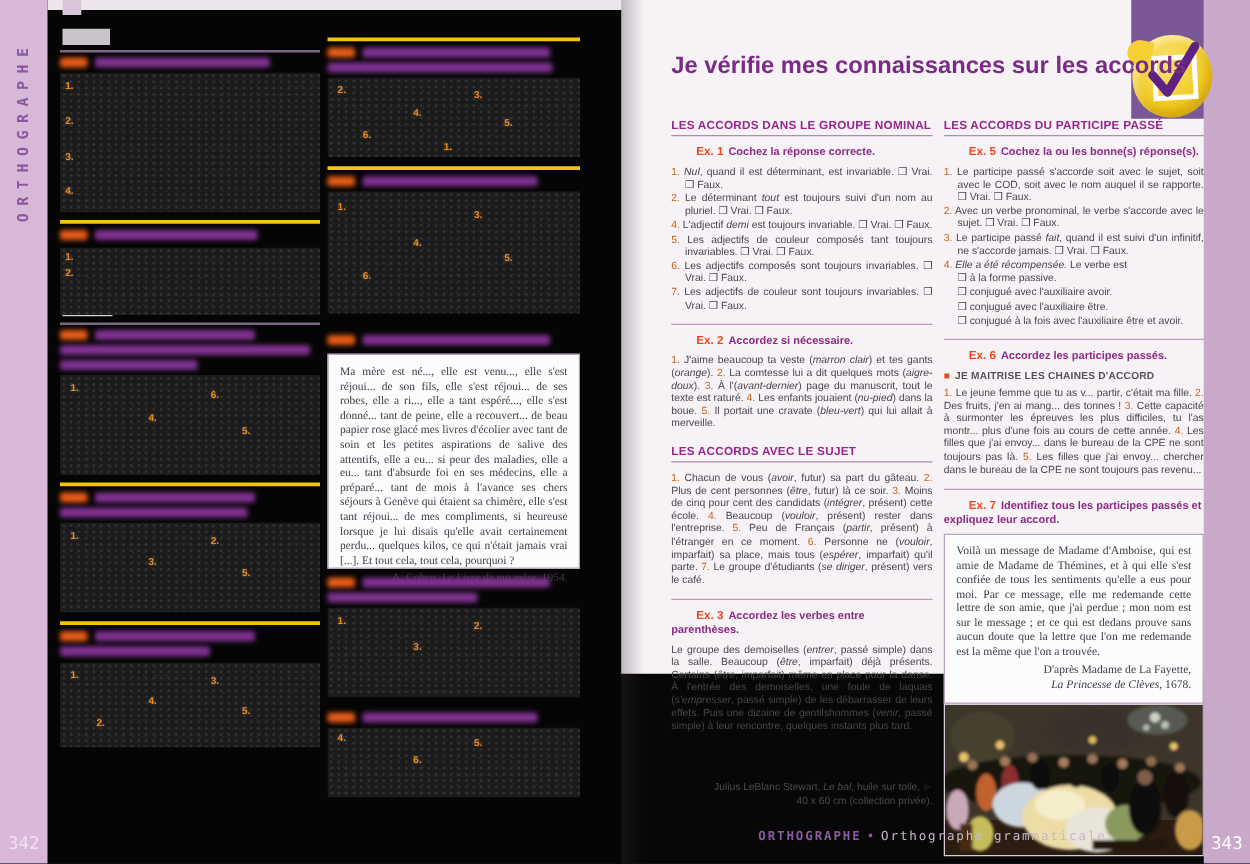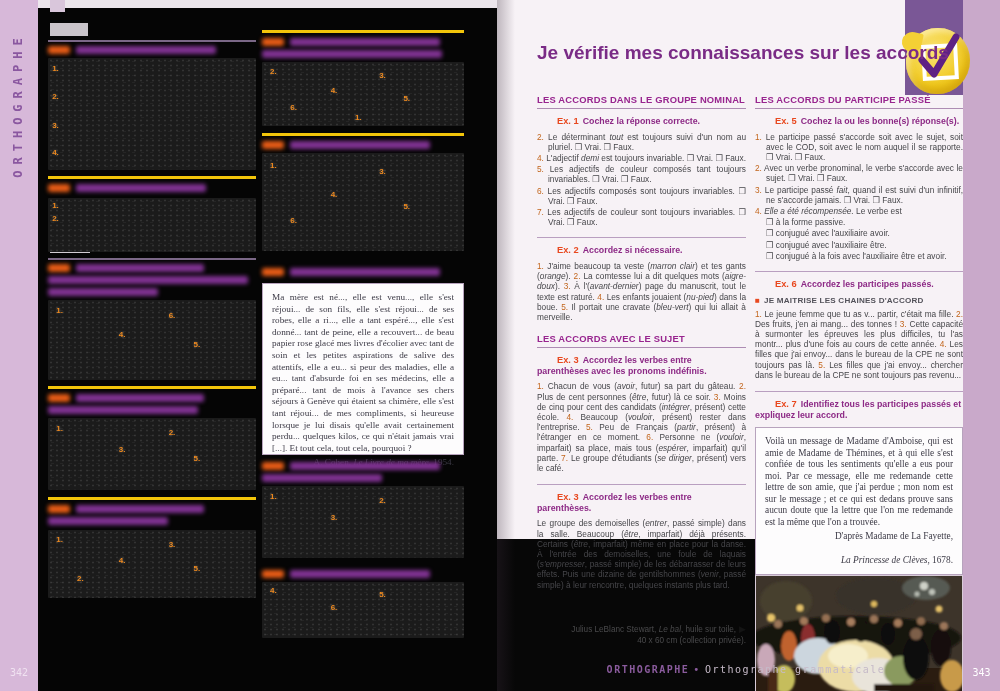--- a/index.html
+++ b/index.html
@@ -6,21 +6,21 @@
   .spread{position:relative;width:1000px;height:691px;overflow:hidden;background:#070707;
           font-family:"Liberation Sans","DejaVu Sans",sans-serif;}
 
   
   .lp-top-sliver{position:absolute;left:38px;top:0;width:462px;height:8px;background:#ece6ec;}
   .lp-black{position:absolute;left:38px;top:8px;width:459px;height:683px;background:#050505;}
   .lp-strip{position:absolute;left:0;top:0;width:38px;height:691px;background:#d7b8d9;}
   .vtitle{position:absolute;left:-66px;top:97px;width:170px;height:16px;transform:rotate(-90deg);
           font-family:"DejaVu Sans Mono",monospace;font-weight:bold;font-size:12px;letter-spacing:6px;
           color:#8a57a0;text-align:center;}
-  .pagenum{position:absolute;font-family:"DejaVu Sans Mono",monospace;font-size:10px;}
+  .pagenum{position:absolute;font-family:"DejaVu Sans Mono",monospace;font-size:14px;}
   .pn-342{left:0;top:667px;width:38px;text-align:center;color:#f0e2f1;}
   .pn-343{left:963px;top:667px;width:37px;text-align:center;color:#ffffff;}
 
   .lbox{position:absolute;}
   .rule{position:absolute;height:3px;}
   .rule.y{background:#f2c50a;}
   .rule.p{background:#7b6887;height:2px;}
   .rblob{position:absolute;height:8px;border-radius:2px;filter:blur(2px);}
   .rblob.or{background:#e85c16;width:22px;}
   .rblob.pu{background:#803292;}
@@ -226,36 +226,34 @@
     </div>
 
     <div class="rp-title">Je vérifie mes connaissances sur les accords</div>
 
     <div class="col col-l">
       <div class="sec-h">LES ACCORDS DANS LE GROUPE NOMINAL</div>
 
       <div class="ex-line">
         <span class="ex-label">Ex. 1</span><span class="ex-instr">Cochez la réponse correcte.</span>
       </div>
+      <div class="itm"><span class="sg-n">1. </span><span class="sg-i">Nul</span><span>, quand il est déterminant, est invariable. ❒ Vrai. ❒ Faux.</span></div>
       <div class="itm"><span class="sg-n">2. </span><span>Le déterminant </span><span class="sg-i">tout</span><span>  est toujours suivi d'un nom au pluriel. ❒ Vrai. ❒ Faux.</span></div>
       <div class="itm"><span class="sg-n">4. </span><span>L'adjectif </span><span class="sg-i">demi</span><span>  est toujours invariable. ❒ Vrai. ❒ Faux.</span></div>
       <div class="itm"><span class="sg-n">5. </span><span>Les adjectifs de couleur composés tant toujours invariables. ❒ Vrai. ❒ Faux.</span></div>
       <div class="itm"><span class="sg-n">6. </span><span>Les adjectifs composés sont toujours invariables. ❒ Vrai. ❒ Faux.</span></div>
       <div class="itm"><span class="sg-n">7. </span><span>Les adjectifs de couleur sont toujours invariables. ❒ Vrai. ❒ Faux.</span></div>
 
       <hr class="sep">
       <div class="ex-line">
         <span class="ex-label">Ex. 2</span><span class="ex-instr">Accordez si nécessaire.</span>
       </div>
       <div class="para"><span class="sg-n">1. </span><span>J'aime beaucoup ta veste (</span><span class="sg-i">marron clair</span><span>) et tes gants (</span><span class="sg-i">orange</span><span>). </span><span class="sg-n">2. </span><span>La comtesse lui a dit quelques mots (</span><span class="sg-i">aigre-doux</span><span>). </span><span class="sg-n">3. </span><span>À l'(</span><span class="sg-i">avant-dernier</span><span>) page du manuscrit, tout le texte est raturé. </span><span class="sg-n">4. </span><span>Les enfants jouaient (</span><span class="sg-i">nu-pied</span><span>) dans la boue. </span><span class="sg-n">5. </span><span>Il portait une cravate (</span><span class="sg-i">bleu-vert</span><span>) qui lui allait à merveille.</span></div>
 
       <div class="sec-h later">LES ACCORDS AVEC LE SUJET</div>
-      <div class="ex-line">
-        <span class="ex-label">Ex. 3</span><span class="ex-instr">Accordez les verbes entre parenthèses avec les pronoms indéfinis.</span>
-      </div>
       <div class="para"><span class="sg-n">1. </span><span>Chacun de vous (</span><span class="sg-i">avoir</span><span>, futur) sa part du gâteau. </span><span class="sg-n">2. </span><span>Plus de cent personnes (</span><span class="sg-i">être</span><span>, futur) là ce soir. </span><span class="sg-n">3. </span><span>Moins de cinq pour cent des candidats (</span><span class="sg-i">intégrer</span><span>, présent) cette école. </span><span class="sg-n">4. </span><span>Beaucoup (</span><span class="sg-i">vouloir</span><span>, présent) rester dans l'entreprise. </span><span class="sg-n">5. </span><span>Peu de Français (</span><span class="sg-i">partir</span><span>, présent) à l'étranger en ce moment. </span><span class="sg-n">6. </span><span>Personne ne (</span><span class="sg-i">vouloir</span><span>, imparfait) sa place, mais tous (</span><span class="sg-i">espérer</span><span>, imparfait) qu'il parte. </span><span class="sg-n">7. </span><span>Le groupe d'étudiants (</span><span class="sg-i">se diriger</span><span>, présent) vers le café.</span></div>
 
       <hr class="sep">
       <div class="ex-line">
         <span class="ex-label">Ex. 3</span><span class="ex-instr">Accordez les verbes entre parenthèses.</span>
       </div>
       <div class="para"><span>Le groupe des demoiselles (</span><span class="sg-i">entrer</span><span>, passé simple) dans la salle. Beaucoup (</span><span class="sg-i">être</span><span>, imparfait) déjà présents. Certains (</span><span class="sg-i">être</span><span>, imparfait) même en place pour la danse. À l'entrée des demoiselles, une foule de laquais (</span><span class="sg-i">s'empresser</span><span>, passé simple) de les débarrasser de leurs effets. Puis une dizaine de gentilshommes (</span><span class="sg-i">venir</span><span>, passé simple) à leur rencontre, quelques instants plus tard.</span></div>
 
       <div class="caption">
         <span><span>Julius LeBlanc Stewart, </span><span class="sg-i">Le bal</span><span>, huile sur toile,</span></span><span class="arrow">▶</span><br>
@@ -287,21 +285,21 @@
       </div>
       <div class="para"><span class="sg-n">1. </span><span>Le jeune femme que tu as v... partir, c'était ma fille. </span><span class="sg-n">2. </span><span>Des fruits, j'en ai mang... des tonnes ! </span><span class="sg-n">3. </span><span>Cette capacité à surmonter les épreuves les plus difficiles, tu l'as montr... plus d'une fois au cours de cette année. </span><span class="sg-n">4. </span><span>Les filles que j'ai envoy... dans le bureau de la CPE ne sont toujours pas là. </span><span class="sg-n">5. </span><span>Les filles que j'ai envoy... chercher dans le bureau de la CPE ne sont toujours pas revenu...</span></div>
 
       <hr class="sep">
       <div class="ex-line">
         <span class="ex-label">Ex. 7</span><span class="ex-instr">Identifiez tous les participes passés et expliquez leur accord.</span>
       </div>
       <div class="qbox lafayette">
         <span>Voilà un message de Madame d'Amboise, qui est amie de Madame de Thémines, et à qui elle s'est confiée de tous les sentiments qu'elle a eus pour moi. Par ce message, elle me redemande cette lettre de son amie, que j'ai perdue ; mon nom est sur le message ; et ce qui est dedans prouve sans aucun doute que la lettre que l'on me redemande est la même que l'on a trouvée.</span>
         <div class="qattr">D'après Madame de La Fayette,</div>
-        <div class="qattr" style="margin-top:12px;text-align:right;"><span class="sg-i">La Princesse de Clèves</span><span>, 1678.</span></div>
+        <div class="qattr" style="margin-top:0;text-align:right;"><span class="sg-i">La Princesse de Clèves</span><span>, 1678.</span></div>
       </div>
 
       <div class="painting">
         <svg width="206" height="120" viewBox="0 0 206 120">
           <defs>
               <filter id="pb">
                 <feGaussianBlur stdDeviation="1.3"></feGaussianBlur>
               </filter>
             </defs>
           <rect width="206" height="120" fill="#3d342a"></rect>

